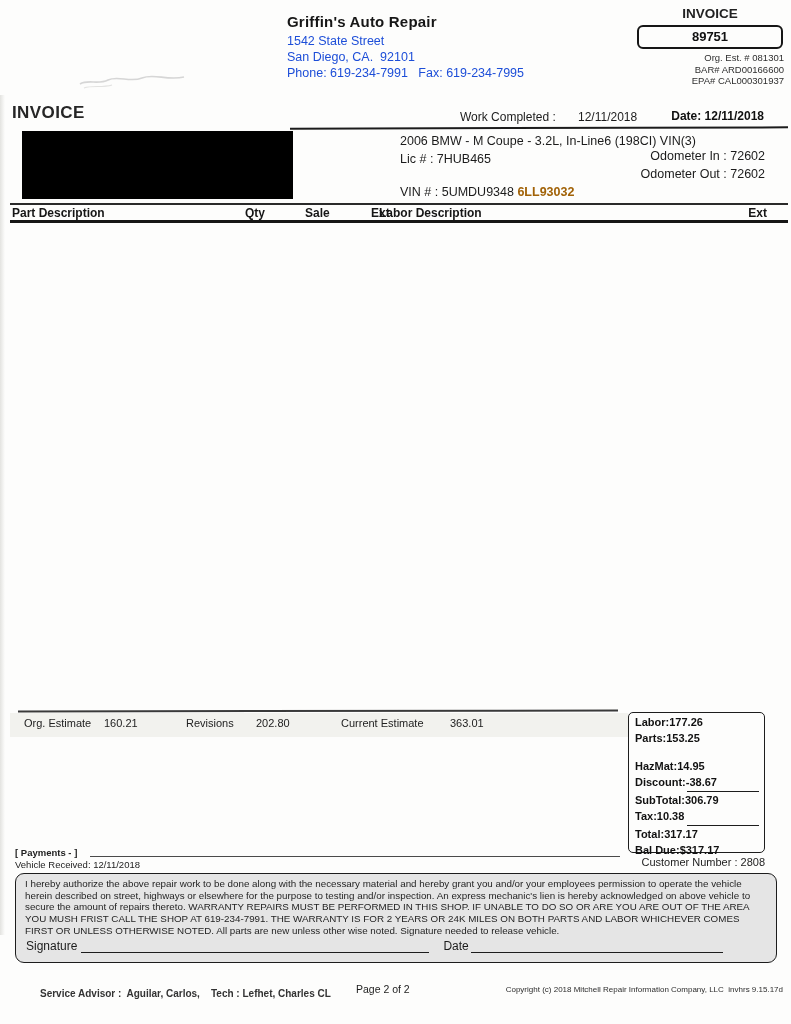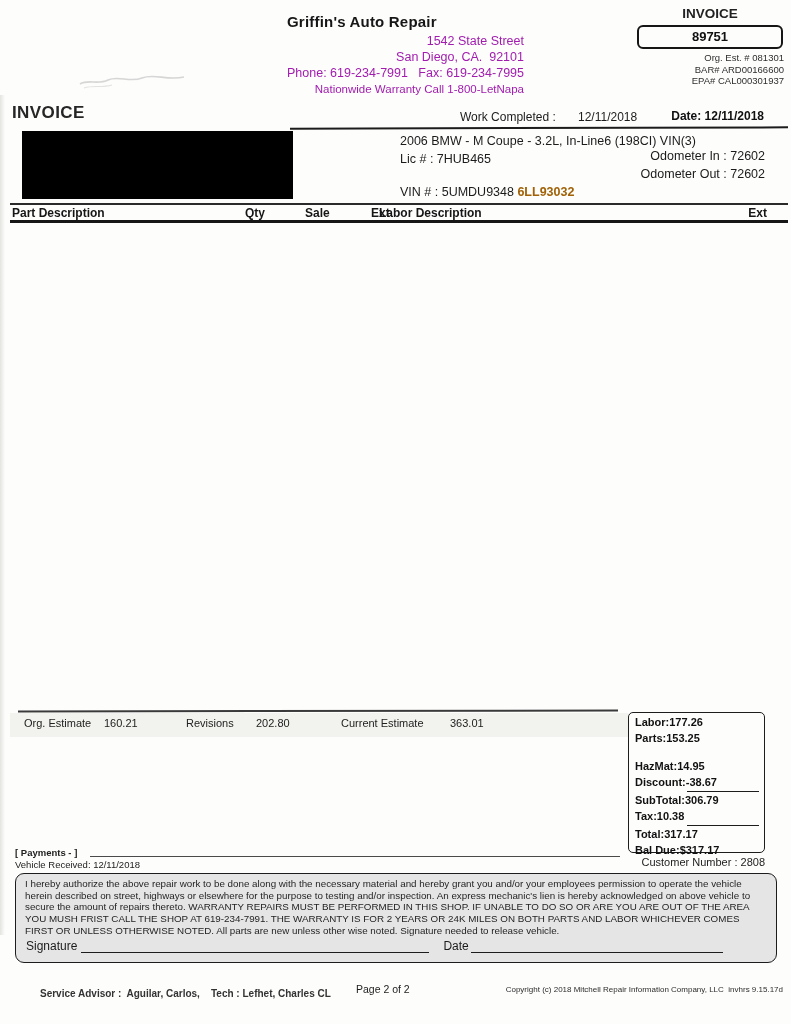--- a/index.html
+++ b/index.html
@@ -15,21 +15,21 @@
   .abs{position:absolute;white-space:nowrap;}
 
   
   .scan-edge{position:absolute;left:0;top:95px;width:5px;height:840px;
     background:linear-gradient(to right,#e3e3e0,rgba(255,255,255,0));}
   .smudge-svg{position:absolute;left:72px;top:68px;}
 
   
   .shop-block{position:absolute;left:287px;top:13px;}
   .shop-name{font-size:15px;font-weight:bold;letter-spacing:.2px;margin-bottom:3px;color:#161616;}
-  .shop-line{font-size:12.5px;line-height:16px;color:#a21caf;text-align:right;}
+  .shop-line{font-size:12.5px;line-height:16px;color:#1d4ed8;}
   .shop-line.small{font-size:11.5px;}
 
   .inv-label{left:637px;top:6px;width:146px;text-align:center;font-size:13.5px;font-weight:bold;color:#222;}
   .inv-number-box{left:637px;top:25px;width:142px;height:20px;border:2px solid #161616;border-radius:6px;
     text-align:center;font-size:13px;font-weight:bold;line-height:20px;color:#111;}
   .inv-small{right:7px;text-align:right;font-size:9.5px;line-height:11.5px;color:#2e2e2e;}
 
   .page-title{left:12px;top:103px;font-size:17px;font-weight:bold;letter-spacing:.4px;color:#262626;}
 
   .rule-top{left:290px;top:127px;width:498px;height:2px;background:#1c1c1c;transform:rotate(-0.15deg);}
@@ -98,21 +98,20 @@
   <svg class="smudge-svg" width="130" height="26" viewBox="0 0 130 26">
     <path d="M8 16 C 16 11, 26 17, 36 12 S 58 15, 70 10 S 95 13, 112 9" fill="none" stroke="#cccccc" stroke-width="1.6" opacity="0.8"></path>
     <path d="M12 20 C 20 17, 30 20, 40 17" fill="none" stroke="#d6d6d4" stroke-width="1.2" opacity="0.7"></path>
   </svg>
 
   <div class="shop-block">
     <div class="shop-name">Griffin's Auto Repair</div>
     <div class="shop-line">1542 State Street</div>
     <div class="shop-line">San Diego, CA.&nbsp; 92101</div>
     <div class="shop-line">Phone: 619-234-7991&nbsp;&nbsp; Fax: 619-234-7995</div>
-    <div class="shop-line small">Nationwide Warranty Call 1-800-LetNapa</div>
   </div>
 
   <div class="abs inv-label">INVOICE</div>
   <div class="abs inv-number-box">
     <span>89751</span>
   </div>
   <div class="abs inv-small" style="top:52px;">Org. Est. # 081301</div>
   <div class="abs inv-small" style="top:63.5px;">BAR# ARD00166600</div>
   <div class="abs inv-small" style="top:75px;">EPA# CAL000301937</div>
 

